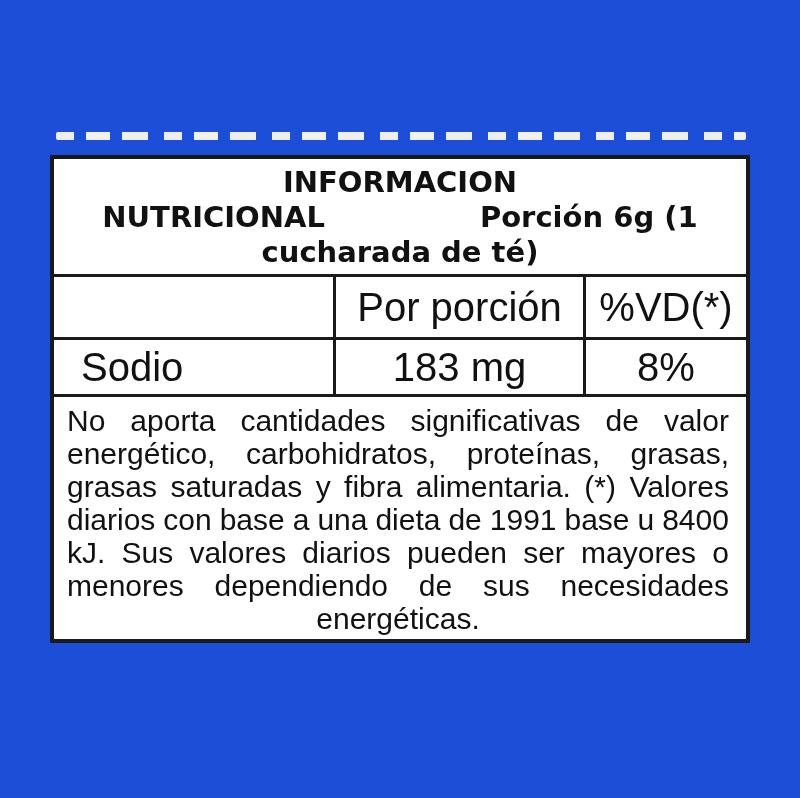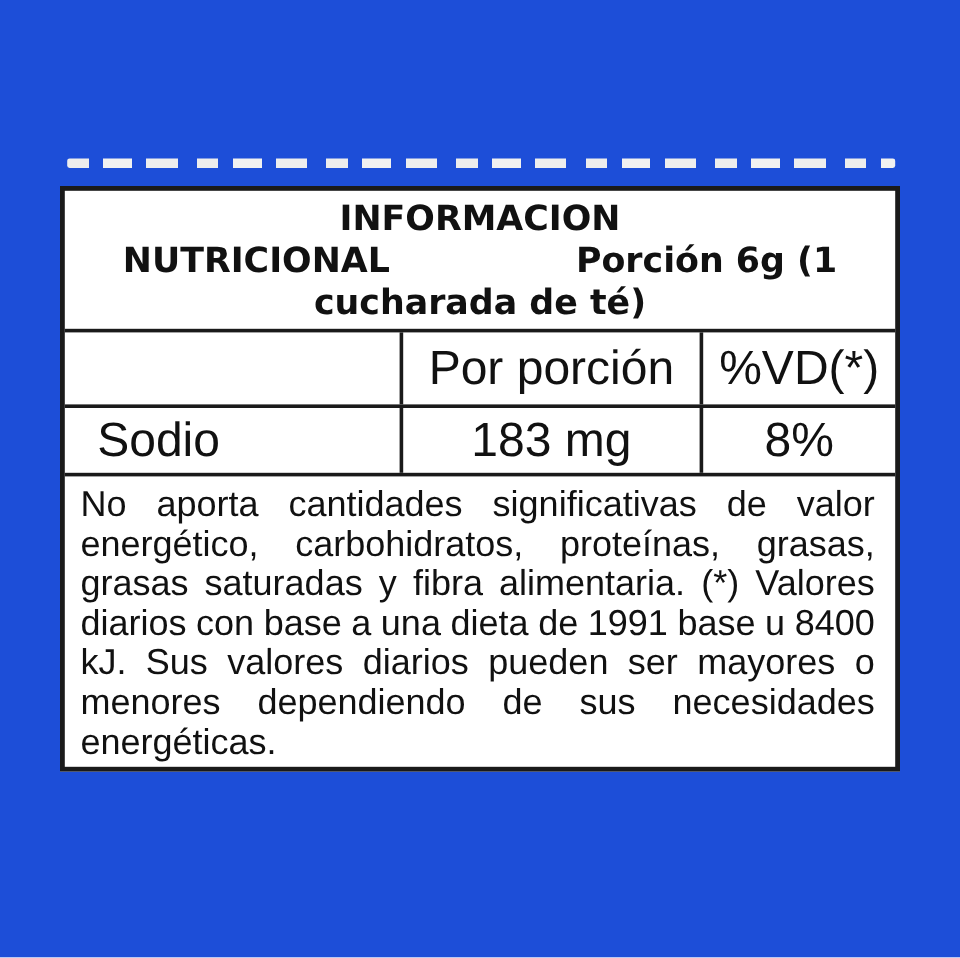--- a/index.html
+++ b/index.html
@@ -88,21 +88,21 @@
   .jline {
     display: flex;
     justify-content: space-between;
     line-height: 33px;
     height: 33px;
     white-space: nowrap;
   }
   .jline-last {
     line-height: 33px;
     height: 33px;
-    text-align: left;
+    text-align: center;
   }
 </style>
 </head>
 <body>
 
 <div class="stage">
 
   <div class="ghost-strip"></div>
 
   <div class="label-box">

